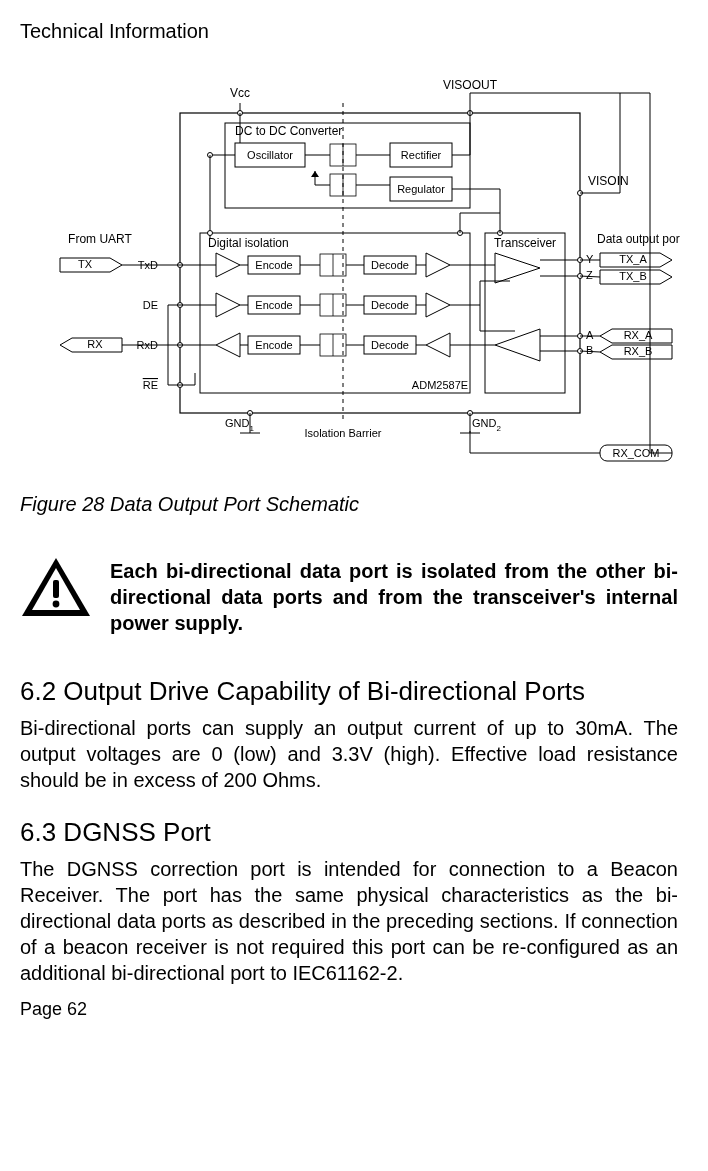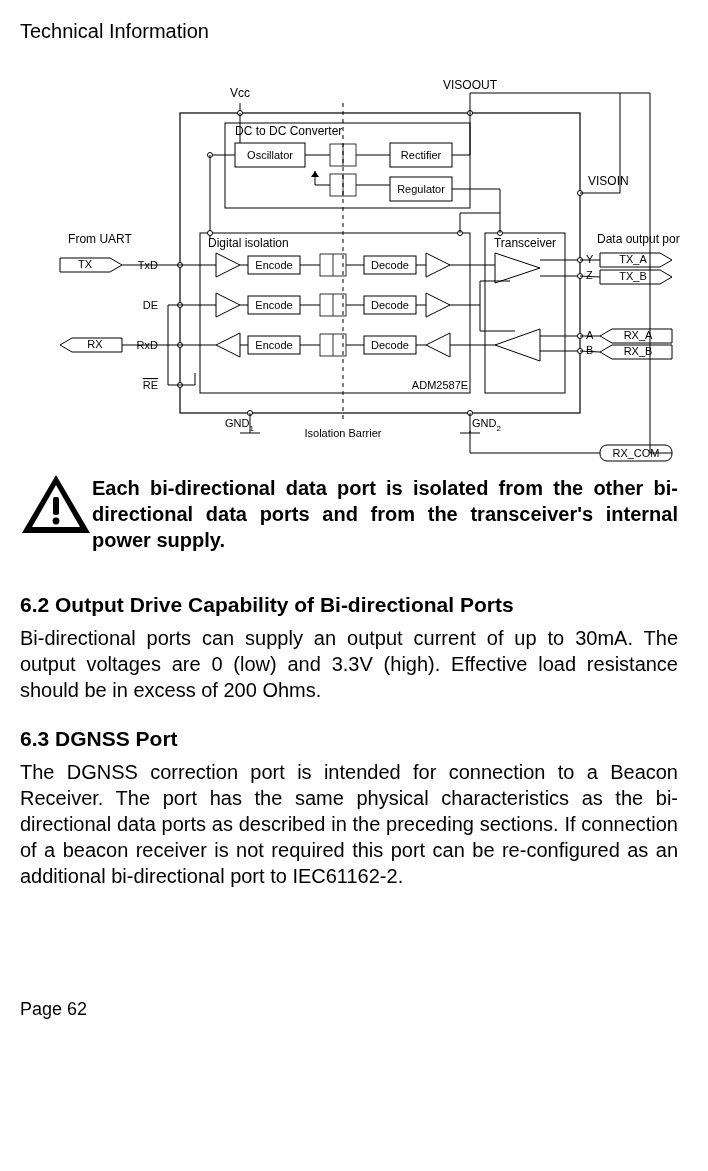--- a/index.html
+++ b/index.html
@@ -29,37 +29,38 @@
   svg { display: block; }
   .caption {
     font-style: italic;
     font-size: 20px;
     margin-top: 20px;
     margin-bottom: 40px;
   }
   .warn {
     display: flex;
     align-items: flex-start;
+    gap: 18px;
     margin-bottom: 40px;
   }
   .warn-icon {
     flex: none;
     width: 72px;
     height: 64px;
   }
   .warn-text {
     font-size: 20px;
     font-weight: bold;
     line-height: 1.3;
     padding-top: 2px;
     text-align: justify;
   }
   h2.sec {
-    font-size: 21px;
-    font-weight: bold;
+    font-size: 26px;
+    font-weight: normal;
     margin: 6px 0 8px 0;
   }
   p.body {
     font-size: 20px;
     margin: 0 0 24px 0;
     line-height: 1.3;
     text-align: justify;
   }
   .pagenum {
     position: absolute;
@@ -269,20 +270,21 @@
       <rect x="560" y="372" width="72" height="16" rx="7" fill="none" stroke="#000"></rect>
       <text class="sv-label-sm" x="596" y="384" text-anchor="middle">RX_COM</text>
 
       <line x1="303" y1="30" x2="303" y2="350" stroke="#000" stroke-dasharray="4,4"></line>
       <text class="sv-label-sm" x="303" y="364" text-anchor="middle">Isolation Barrier</text>
 
       <text class="sv-label-sm" x="400" y="316" text-anchor="middle">ADM2587E</text>
     </svg>
   </div>
 
+  <div class="caption">Figure 28   Data Output Port Schematic</div>
 
   <div class="warn">
     <div class="warn-icon">
       <svg viewBox="0 0 72 64" width="72" height="64">
         <path d="M36 2 L70 60 L2 60 Z" fill="#000"></path>
         <path d="M36 12 L60 54 L12 54 Z" fill="#fff"></path>
         <rect x="33" y="24" width="6" height="18" rx="2" fill="#000"></rect>
         <circle cx="36" cy="48" r="3.4" fill="#000"></circle>
       </svg>
     </div>

